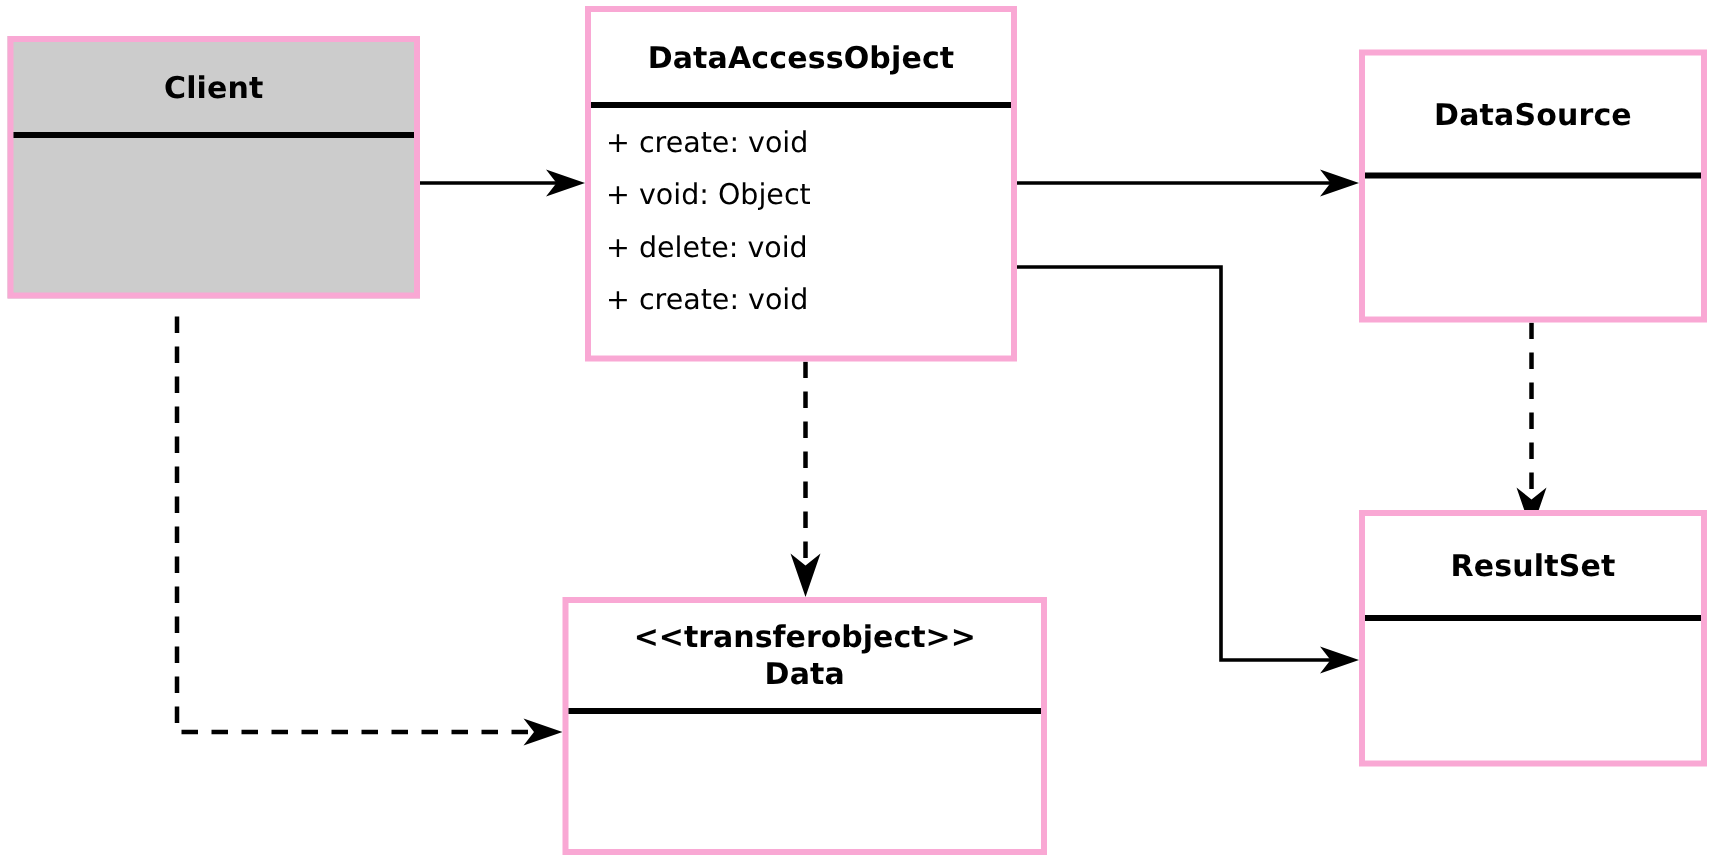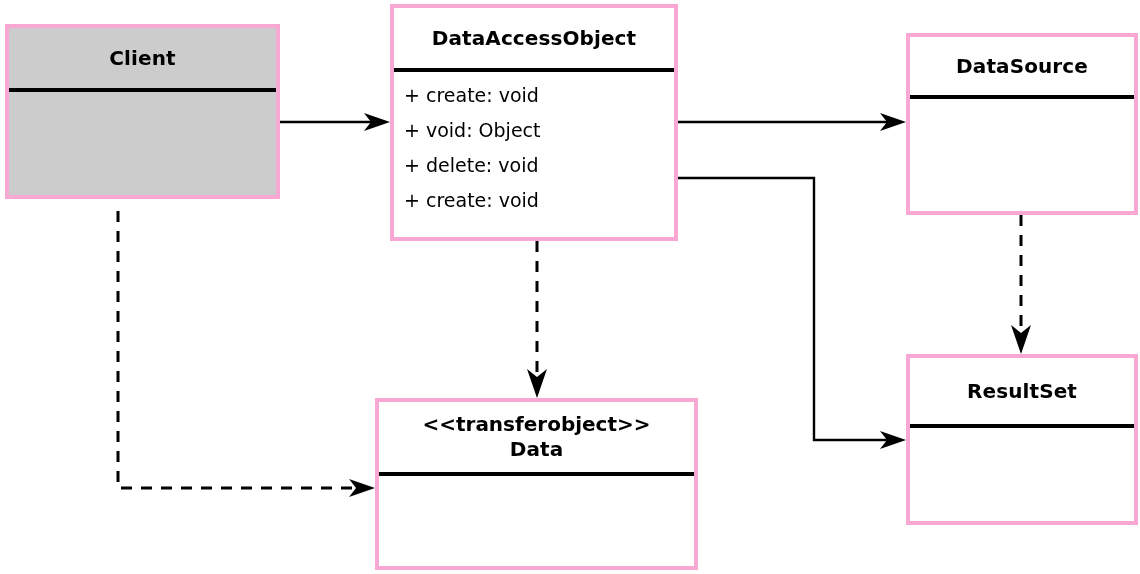--- a/index.html
+++ b/index.html
@@ -151,27 +151,27 @@
     </div>
     <div class="class-body">
       <div class="member-row">+ create: void</div>
       <div class="member-row">+ void: Object</div>
       <div class="member-row">+ delete: void</div>
       <div class="member-row">+ create: void</div>
     </div>
   </div>
 
   <div class="uml-class" style="left:906px; top:33px; width:232px; height:182px;">
-    <div class="class-header" style="height:62px;">
+    <div class="class-header" style="height:82px;">
       <div class="class-name">DataSource</div>
     </div>
     <div class="class-body empty"></div>
   </div>
 
-  <div class="uml-class" style="left:906px; top:354px; width:232px; height:171px;">
+  <div class="uml-class" style="left:906px; top:340px; width:232px; height:171px;">
     <div class="class-header" style="height:70px;">
       <div class="class-name">ResultSet</div>
     </div>
     <div class="class-body empty"></div>
   </div>
 
   <div class="uml-class" style="left:375px; top:398px; width:323px; height:172px;">
     <div class="class-header" style="height:74px;">
       <div class="class-stereotype">&lt;&lt;transferobject&gt;&gt;</div>
       <div class="class-name">Data</div>

